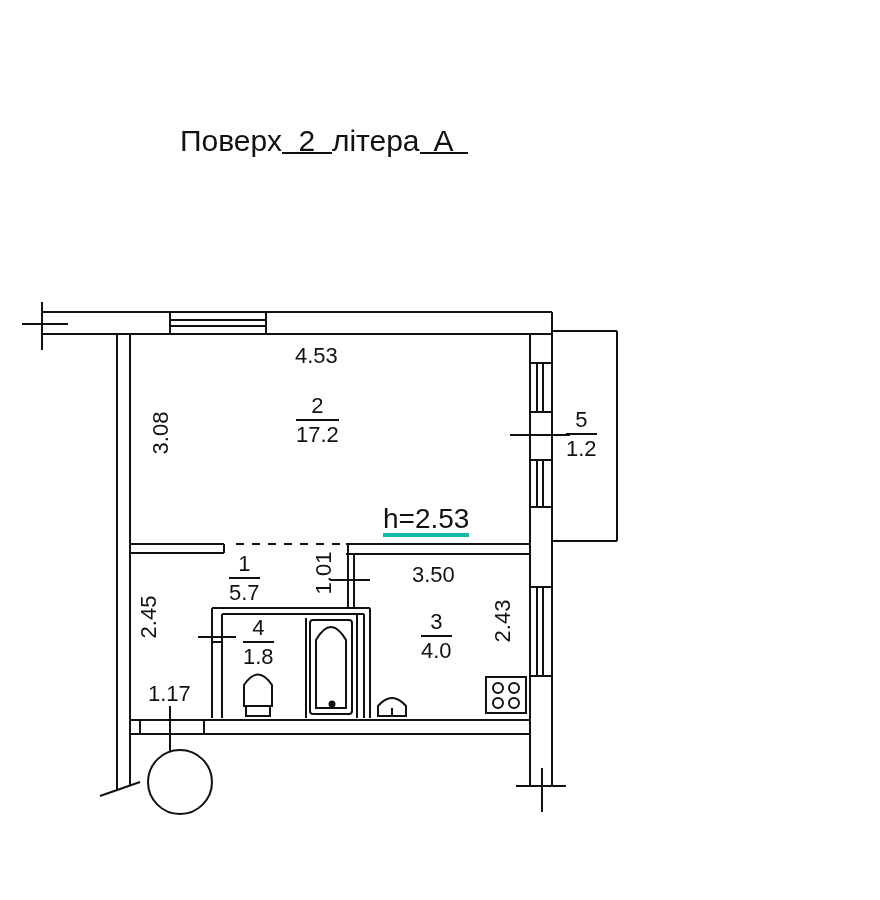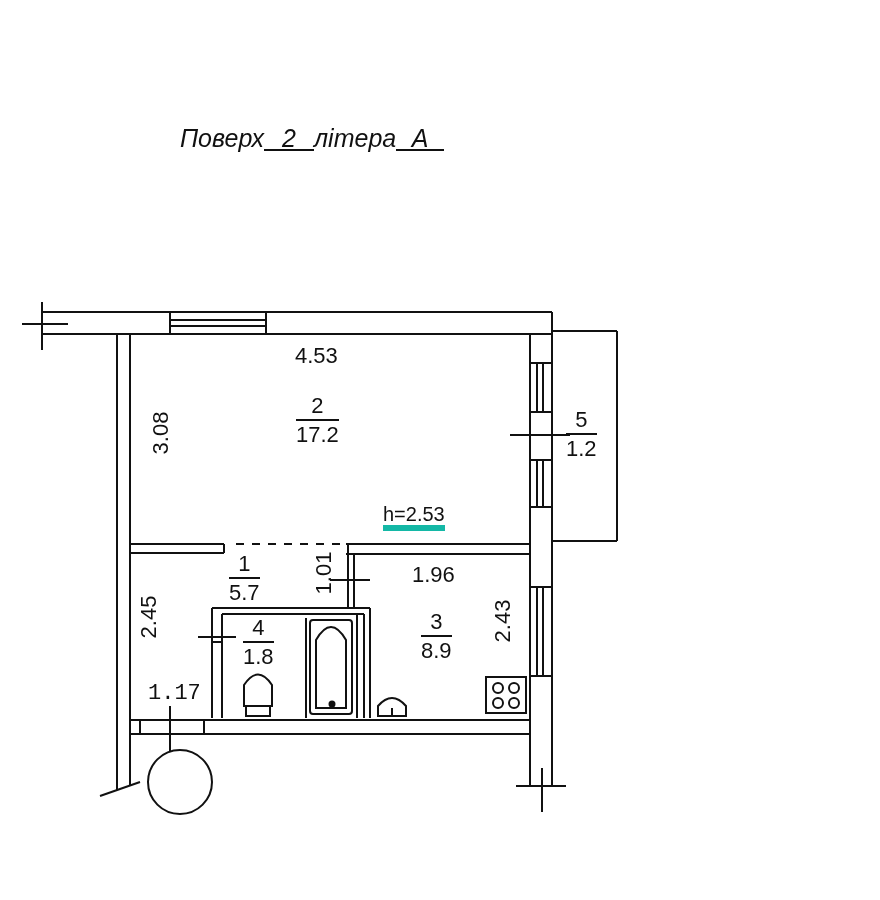--- a/index.html
+++ b/index.html
@@ -1,27 +1,27 @@
 <!DOCTYPE html>
 <html><head>
 <meta charset="utf-8">
 <style>
   html,body{margin:0;padding:0;background:#ffffff;}
   body{width:880px;height:900px;position:relative;overflow:hidden;font-family:"Liberation Sans",sans-serif;color:#111;}
-  .title{position:absolute;left:180px;top:124px;font-size:25px;white-space:nowrap;letter-spacing:0px;font-style:italic;}
+  .title{position:absolute;left:180px;top:124px;font-size:30px;white-space:nowrap;letter-spacing:0px;}
   .title .u{display:inline-block;border-bottom:2px solid #111;text-align:center;line-height:22px;}
   .title .u1{width:50px;}
   .title .u2{width:48px;}
   svg.plan{position:absolute;left:0;top:0;}
   .lbl{position:absolute;font-size:22px;white-space:nowrap;line-height:1;}
   .frac{position:absolute;text-align:center;font-size:22px;line-height:1;}
   .frac .num{display:block;padding:0 6px 2px;border-bottom:2px solid #111;}
   .frac .den{display:block;padding-top:3px;}
   .rot{transform-origin:center center;transform:rotate(-90deg);}
-  .h{position:absolute;font-size:20px;border-bottom:6px solid #14b8a6;line-height:1.05;}
+  .h{position:absolute;font-size:28px;border-bottom:4px solid #14b8a6;line-height:1.05;}
 </style>
 </head>
 <body>
 
 <div class="title">
   <span>Поверх</span><span class="u u1">2</span><span>літера</span><span class="u u2">А</span>
 </div>
 
 <svg class="plan" width="880" height="900" viewBox="0 0 880 900" stroke="#111" stroke-width="2" fill="none">
 
@@ -136,28 +136,28 @@
 <div class="frac" style="left:229px;top:553px;">
   <span class="num">1</span>
   <span class="den">5.7</span>
 </div>
 <div class="frac" style="left:243px;top:617px;">
   <span class="num">4</span>
   <span class="den">1.8</span>
 </div>
 <div class="frac" style="left:421px;top:611px;">
   <span class="num">3</span>
-  <span class="den">8.9</span>
+  <span class="den">4.0</span>
 </div>
 <div class="frac" style="left:566px;top:409px;">
   <span class="num">5</span>
   <span class="den">1.2</span>
 </div>
 
 <div class="lbl" style="left:295px;top:345px;">4.53</div>
 <div class="lbl rot" style="left:140px;top:422px;">3.08</div>
 <div class="lbl rot" style="left:128px;top:606px;">2.45</div>
-<div class="lbl" style="left:148px;top:683px;font-family:Liberation Mono, monospace;">1.17</div>
+<div class="lbl" style="left:148px;top:683px;">1.17</div>
 <div class="lbl rot" style="left:303px;top:562px;">1.01</div>
-<div class="lbl" style="left:412px;top:564px;">1.96</div>
+<div class="lbl" style="left:412px;top:564px;">3.50</div>
 <div class="lbl rot" style="left:482px;top:610px;">2.43</div>
 
 <div class="h" style="left:383px;top:504px;">h=2.53</div>
 
 </body></html>

